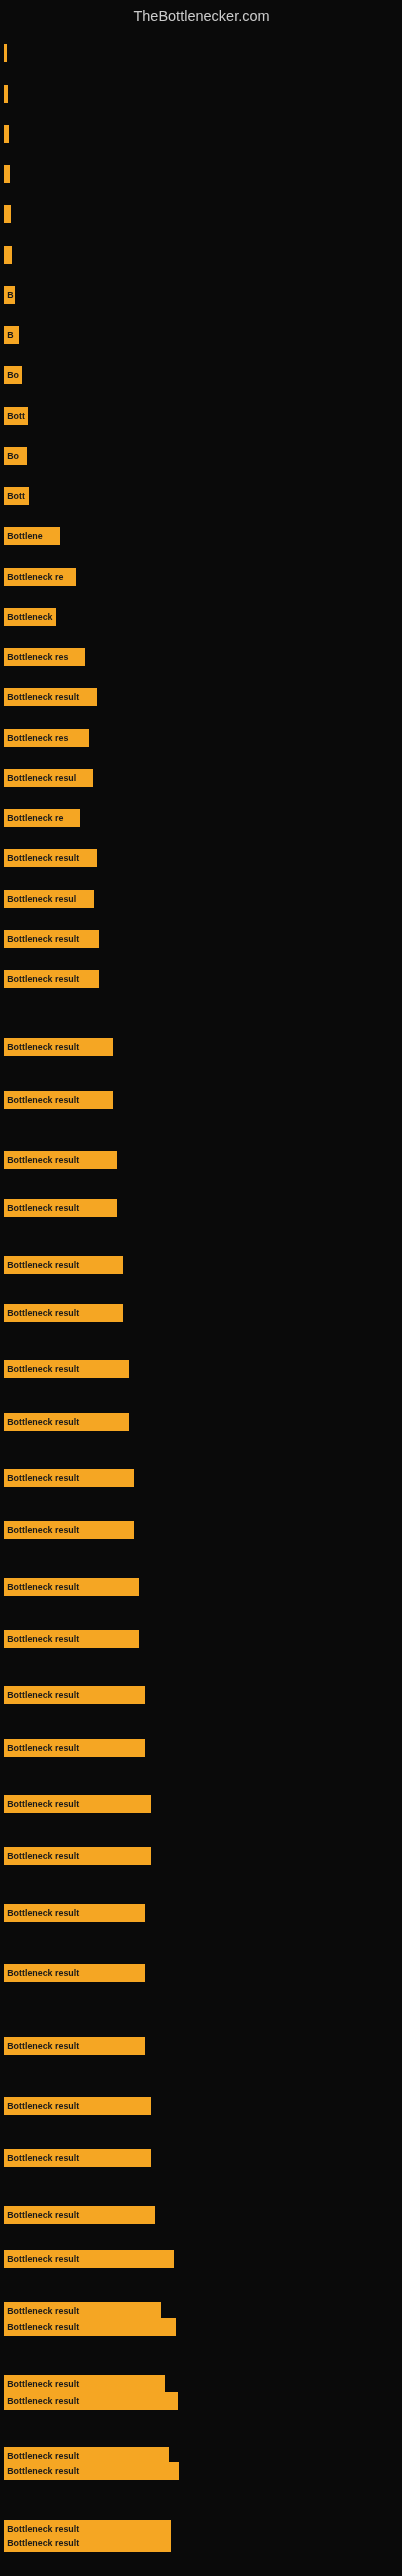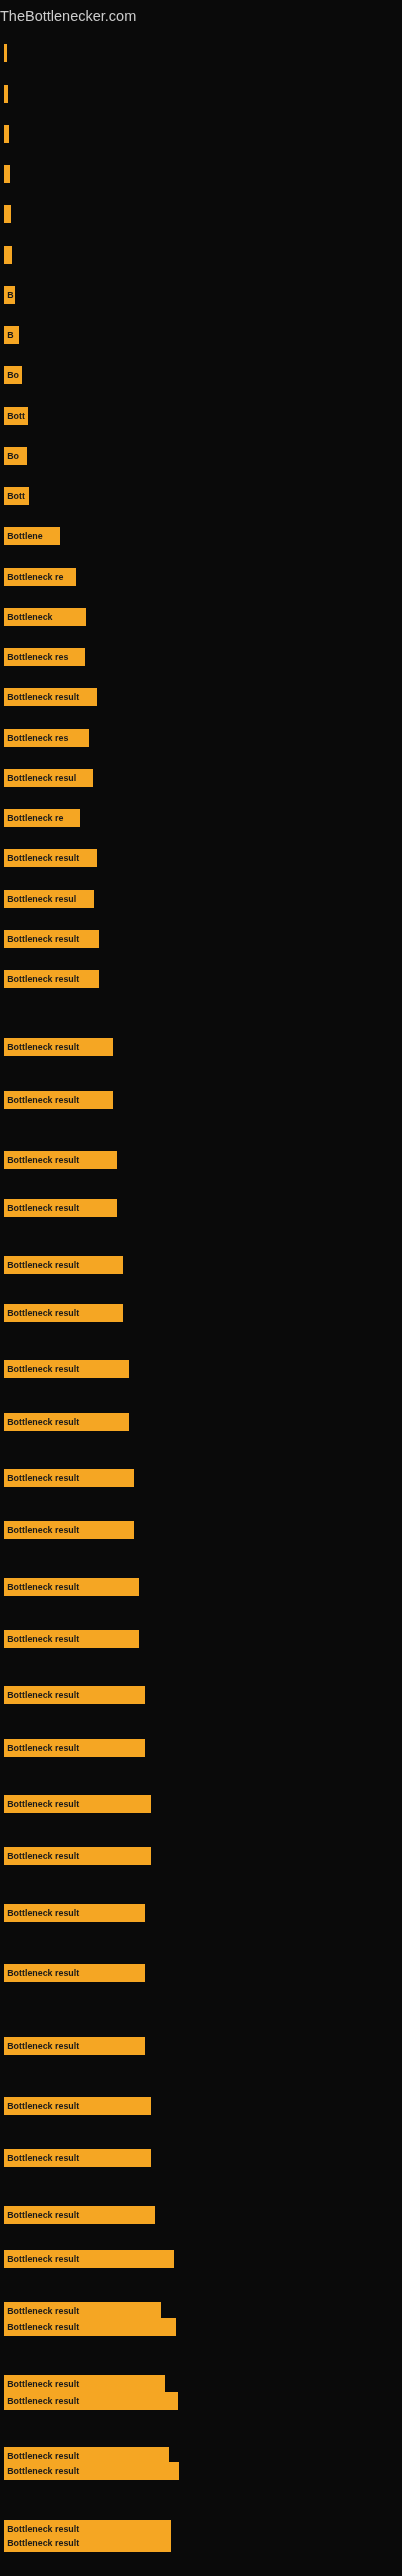--- a/index.html
+++ b/index.html
@@ -8,20 +8,21 @@
       box-sizing: border-box;
     }
     body {
       background-color: #0a0a0a;
       width: 403px;
       min-height: 2576px;
       font-family: Arial, sans-serif;
       position: relative;
     }
     .site-title {
+      text-align: center;
       color: #cccccc;
       font-size: 14.5px;
       font-weight: normal;
       padding: 8px 0 4px 0;
     }
     .chart-area {
       position: relative;
       width: 403px;
       height: 2576px;
     }
@@ -103,21 +104,21 @@
       <div class="bar" style="width: 56px;">
         <span class="bar-label">Bottlene</span>
       </div>
     </div>
     <div class="bar-container" style="top: 568px; left: 4px;">
       <div class="bar" style="width: 72px;">
         <span class="bar-label">Bottleneck re</span>
       </div>
     </div>
     <div class="bar-container" style="top: 608px; left: 4px;">
-      <div class="bar" style="width: 82px;">
+      <div class="bar" style="width: 52px;">
         <span class="bar-label">Bottleneck</span>
       </div>
     </div>
     <div class="bar-container" style="top: 648px; left: 4px;">
       <div class="bar" style="width: 81px;">
         <span class="bar-label">Bottleneck res</span>
       </div>
     </div>
     <div class="bar-container" style="top: 688px; left: 4px;">
       <div class="bar" style="width: 93px;">

